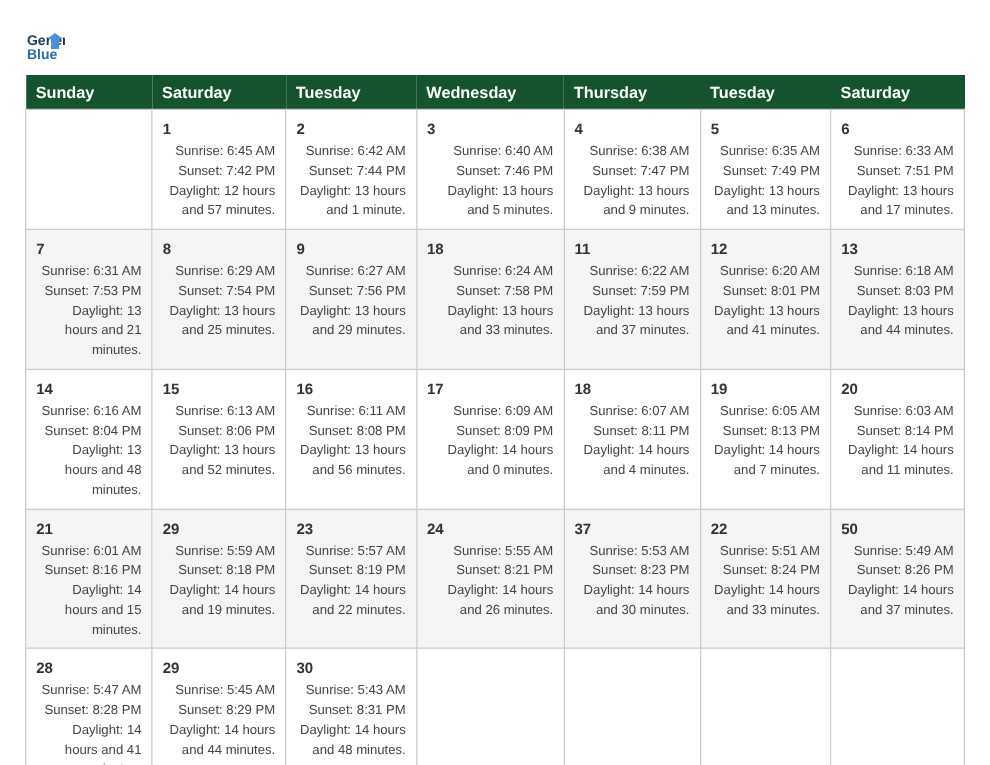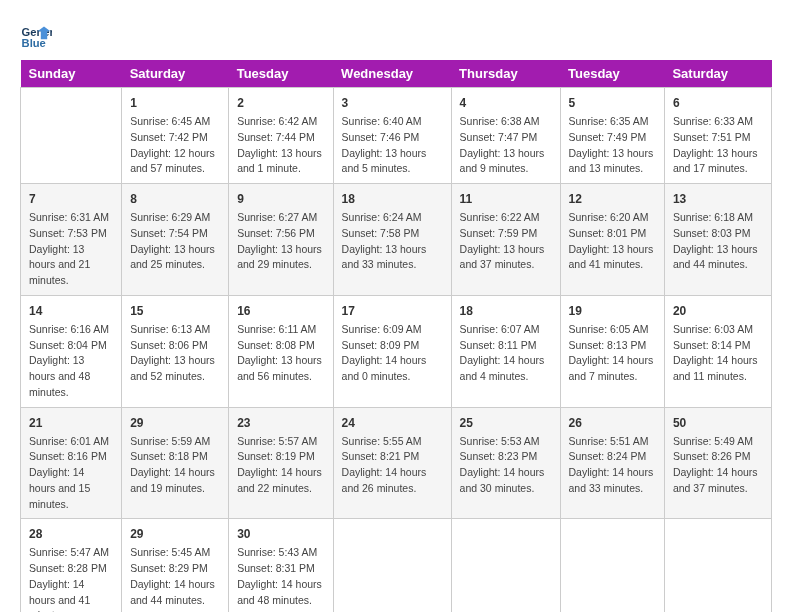--- a/index.html
+++ b/index.html
@@ -42,21 +42,21 @@
     .subtitle {
       font-size: 16px;
       color: #333;
     }
     table {
       width: 100%;
       border-collapse: collapse;
       font-size: 11px;
     }
     thead tr th {
-      background-color: #a21caf;
+      background-color: #14532d;
       color: #fff;
       padding: 6px 8px;
       text-align: left;
       font-size: 13px;
       font-weight: bold;
     }
     tbody tr td {
       border: 1px solid #ccc;
       padding: 6px 8px;
       vertical-align: top;
@@ -73,20 +73,21 @@
     .day-num {
       font-weight: bold;
       font-size: 12px;
       display: block;
       margin-bottom: 2px;
     }
     .cell-content {
       font-size: 10.5px;
       color: #444;
       line-height: 1.5;
+      text-align: right;
     }
   </style>
 </head>
 <body>
 
 <div class="header-area">
   <div class="logo">
     <svg class="logo-icon" viewBox="0 0 40 40">
       <text x="2" y="20" font-size="14" font-weight="bold" fill="#1a3a5c">General</text>
       <text x="2" y="34" font-size="14" font-weight="bold" fill="#2e6da4">Blue</text>
@@ -214,25 +215,25 @@
         </td>
         <td>
           <span class="day-num">23</span>
           <div class="cell-content">Sunrise: 5:57 AM<br>Sunset: 8:19 PM<br>Daylight: 14 hours and 22 minutes.</div>
         </td>
         <td>
           <span class="day-num">24</span>
           <div class="cell-content">Sunrise: 5:55 AM<br>Sunset: 8:21 PM<br>Daylight: 14 hours and 26 minutes.</div>
         </td>
         <td>
-          <span class="day-num">25</span>
+          <span class="day-num">37</span>
           <div class="cell-content">Sunrise: 5:53 AM<br>Sunset: 8:23 PM<br>Daylight: 14 hours and 30 minutes.</div>
         </td>
         <td>
-          <span class="day-num">26</span>
+          <span class="day-num">22</span>
           <div class="cell-content">Sunrise: 5:51 AM<br>Sunset: 8:24 PM<br>Daylight: 14 hours and 33 minutes.</div>
         </td>
         <td>
           <span class="day-num">50</span>
           <div class="cell-content">Sunrise: 5:49 AM<br>Sunset: 8:26 PM<br>Daylight: 14 hours and 37 minutes.</div>
         </td>
       </tr>
       <tr>
         <td>
           <span class="day-num">28</span>

